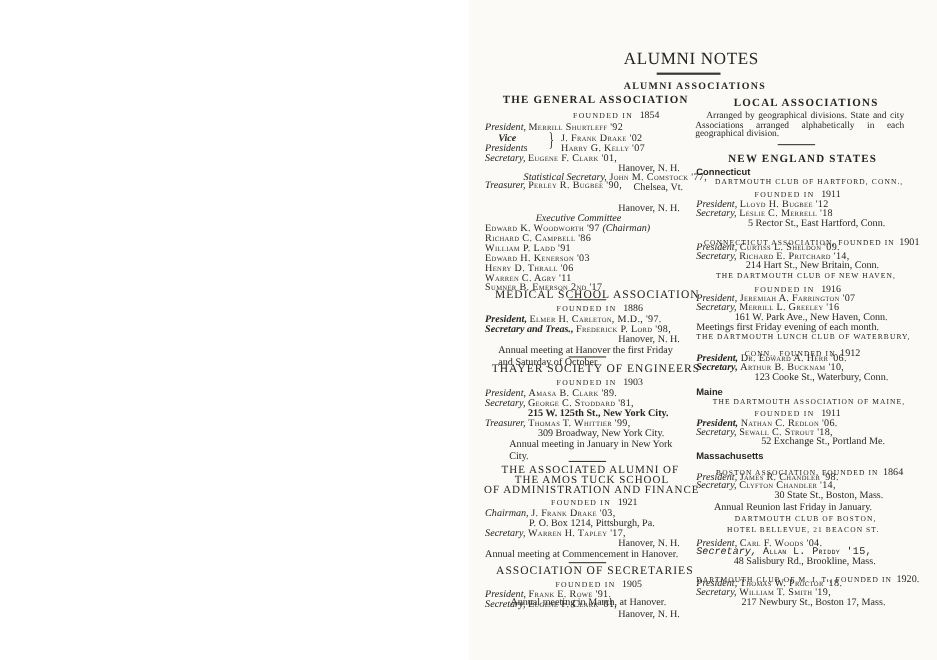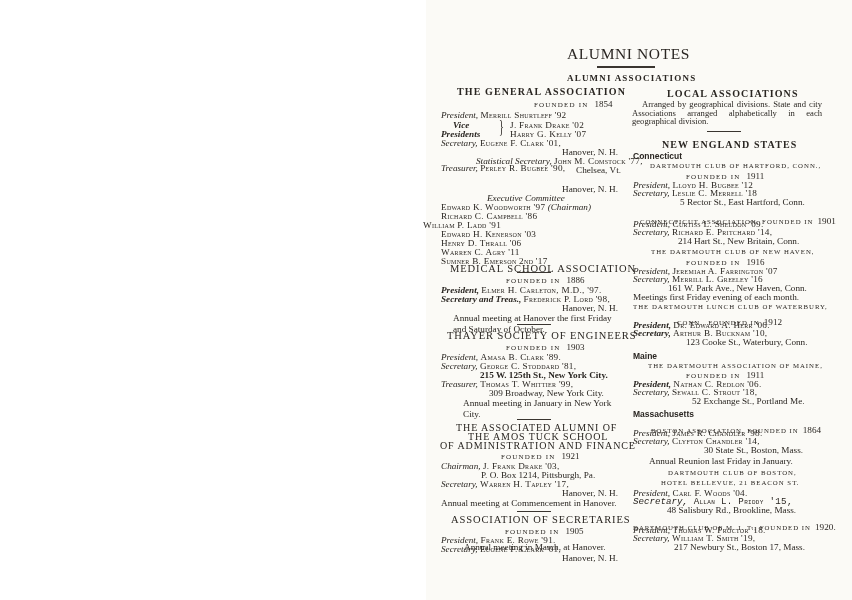--- a/index.html
+++ b/index.html
@@ -34,43 +34,43 @@
 <div class="left-page"></div>
 
 <div class="right-page"></div>
 
 <div class="abs title" style="left:567px; top:46px;">ALUMNI NOTES</div>
 <div class="rule" style="left:597px; top:66px; width:58px;"></div>
 <div class="abs h-sub" style="left:567px; top:74px;">ALUMNI ASSOCIATIONS</div>
 
 <section>
   <div class="abs h-secb" style="left:457px; top:87px;">THE GENERAL ASSOCIATION</div>
-  <div class="abs founded" style="left:501px; top:100px;padding-left:33px;"><span>founded in</span>&nbsp;&nbsp;<span class="yr">1854</span></div>
+  <div class="abs founded" style="left:488px; top:100px;padding-left:33px;"><span>founded in</span>&nbsp;&nbsp;<span class="yr">1854</span></div>
 
   <div class="abs ln" style="left:441px; top:111px;"><span class="it">President,</span> <span class="sc">Merrill Shurtleff '92</span></div>
 
   <div class="abs ln it" style="left:453px; top:121px; font-weight:bold;">Vice</div>
-  <div class="abs ln it" style="left:441px; top:130px; font-weight:bold;">Presidents</div>
+  <div class="abs ln it" style="left:441px; top:130px; font-weight:normal;">Presidents</div>
   <div class="abs brace" style="left:497px; top:118px;">}</div>
   <div class="abs ln sc" style="left:510px; top:121px;">J. Frank Drake '02</div>
   <div class="abs ln sc" style="left:510px; top:130px;">Harry G. Kelly '07</div>
 
   <div class="abs ln" style="left:441px; top:139px;"><span class="it">Secretary,</span> <span class="sc">Eugene F. Clark '01,</span></div>
   <div class="abs ln" style="left:562px; top:148px;">Hanover, N. H.</div>
 
   <div class="abs ln" style="left:441px; top:157px;margin-left:35px;"><span class="it">Statistical Secretary,</span> <span class="sc">John M. Comstock '77,</span></div>
   <div class="abs ln" style="left:576px; top:166px;">Chelsea, Vt.</div>
 
   <div class="abs ln" style="left:441px; top:164px;"><span class="it">Treasurer,</span> <span class="sc">Perley R. Bugbee '90,</span></div>
   <div class="abs ln" style="left:562px; top:185px;">Hanover, N. H.</div>
 
   <div class="abs ln it" style="left:487px; top:194px;">Executive Committee</div>
   <div class="abs ln" style="left:441px; top:203px;"><span class="sc">Edward K. Woodworth '97</span> <span class="it">(Chairman)</span></div>
   <div class="abs ln sc" style="left:441px; top:212px;">Richard C. Campbell '86</div>
-  <div class="abs ln sc" style="left:423px; top:221px;">William P. Ladd '91</div>
+  <div class="abs ln sc" style="left:441px; top:221px;">William P. Ladd '91</div>
   <div class="abs ln sc" style="left:441px; top:230px;">Edward H. Kenerson '03</div>
   <div class="abs ln sc" style="left:441px; top:239px;">Henry D. Thrall '06</div>
   <div class="abs ln sc" style="left:441px; top:248px;">Warren C. Agry '11</div>
   <div class="abs ln sc" style="left:441px; top:257px;">Sumner B. Emerson 2nd '17</div>
 </section>
 
 <div class="rule" style="left:517px; top:272px; width:34px; height:1.2px;"></div>
 
 <section>
   <div class="abs h-sec" style="left:450px; top:263px; top:264px;">MEDICAL SCHOOL ASSOCIATION</div>

